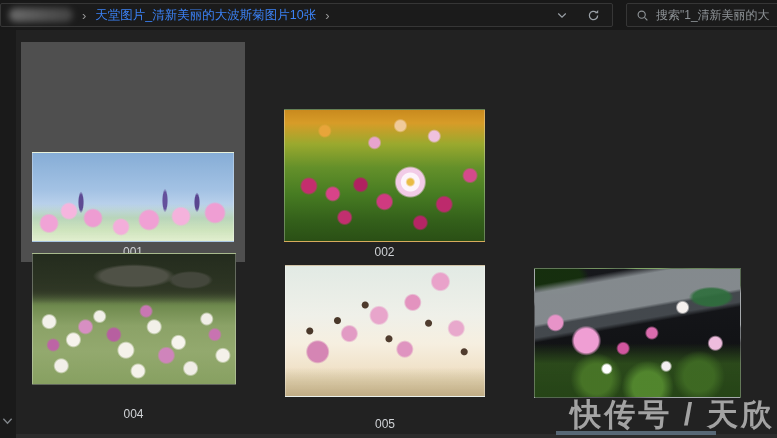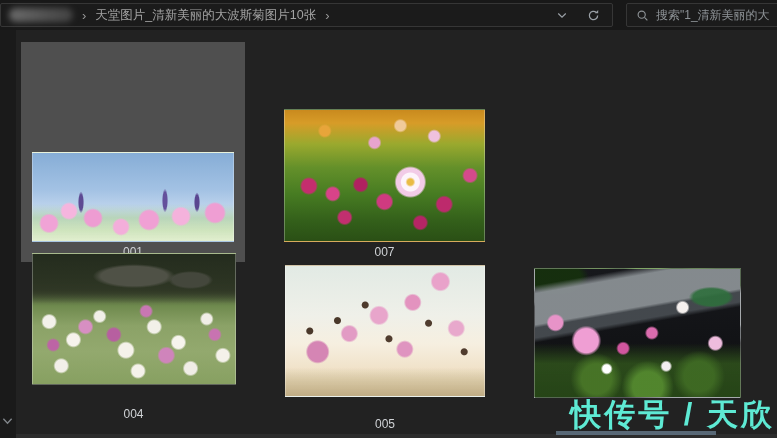--- a/index.html
+++ b/index.html
@@ -17,21 +17,21 @@
     position:absolute; left:0; top:3px; width:613px; height:24px;
     background:#1b1b1b; border:1px solid #363636; border-radius:2px;
     display:flex; align-items:center; gap:9px; padding:0 8px;
   }
   .blur-pill {
     width:64px; height:14px; border-radius:8px;
     background:linear-gradient(90deg,#787878,#5a5a5a 60%,#4a4a4a);
     filter:blur(3px); opacity:.85; flex:0 0 auto;
   }
   .sep { color:#9a9a9a; font-size:13px; line-height:1; }
-  .crumb { font-size:12.5px; color:#a3a3a3; white-space:nowrap; cursor:default; }
+  .crumb { font-size:12.5px; color:#3b82f6; white-space:nowrap; cursor:default; }
   .addr-spacer { flex:1; }
   .addr-btn { display:flex; align-items:center; justify-content:center; width:22px; height:22px; cursor:pointer; }
   .searchbox {
     position:absolute; left:626px; top:3px; width:153px; height:24px;
     background:#1b1b1b; border:1px solid #363636; border-radius:2px;
     display:flex; align-items:center; gap:7px; padding:0 9px; overflow:hidden;
   }
   .searchbox input {
     flex:1; background:transparent; border:none; outline:none;
     color:#cfd2d6; font-size:12px; font-family:inherit; min-width:0;
@@ -156,21 +156,21 @@
     radial-gradient(circle at 80% 84%, rgba(64,108,36,.9) 0 15px, rgba(64,108,36,0) 26px),
     linear-gradient(180deg, rgba(0,0,0,0) 58%, rgba(52,92,30,.75) 74%, rgba(40,74,24,.9) 100%),
     radial-gradient(ellipse 30px 14px at 86% 22%, rgba(46,110,60,.9) 0 60%, rgba(46,110,60,0) 75%),
     linear-gradient(170deg, rgba(0,0,0,0) 10%, rgba(138,144,148,.95) 15% 34%, rgba(70,75,80,.95) 36% 42%, rgba(0,0,0,0) 45%),
     radial-gradient(ellipse 42px 24px at 10% 6%, rgba(22,48,14,.95) 0 60%, rgba(22,48,14,0) 80%),
     linear-gradient(180deg,#17181c 0%,#121316 55%,#0e100c 100%); }
 
   
   .watermark {
     position:absolute; right:2px; top:364px; z-index:40;
-    font-size:31px; font-weight:bold; color:#5eead4;
+    font-size:31px; font-weight:bold; color:#a3a3a3;
     letter-spacing:3px; white-space:nowrap;
   }
   .watermark-underline {
     position:absolute; left:556px; top:401px; width:160px; height:4px;
     background:#5e7080; opacity:.9; z-index:41;
   }
 </style>
 </head>
 <body>
 
@@ -212,21 +212,21 @@
   </div>
   <div class="bottom-strip"></div>
 
   <figure class="cell c1 selected">
     <div class="thumb img1" aria-label="pink cosmos flowers and lavender spikes under a blue cloudy sky, wide panorama"></div>
     <figcaption class="cap">001</figcaption>
   </figure>
 
   <figure class="cell c2">
     <div class="thumb img2" aria-label="colorful cosmos field, crimson flowers on orange-green background with one pale pink bloom"></div>
-    <figcaption class="cap">007</figcaption>
+    <figcaption class="cap">002</figcaption>
   </figure>
 
 
   <figure class="cell c4">
     <div class="thumb img4" aria-label="field of white and pink cosmos with dark trees and building behind"></div>
     <figcaption class="cap">004</figcaption>
   </figure>
 
   <figure class="cell c5">
     <div class="thumb img5" aria-label="pink cosmos flowers against a bright pale sky"></div>

